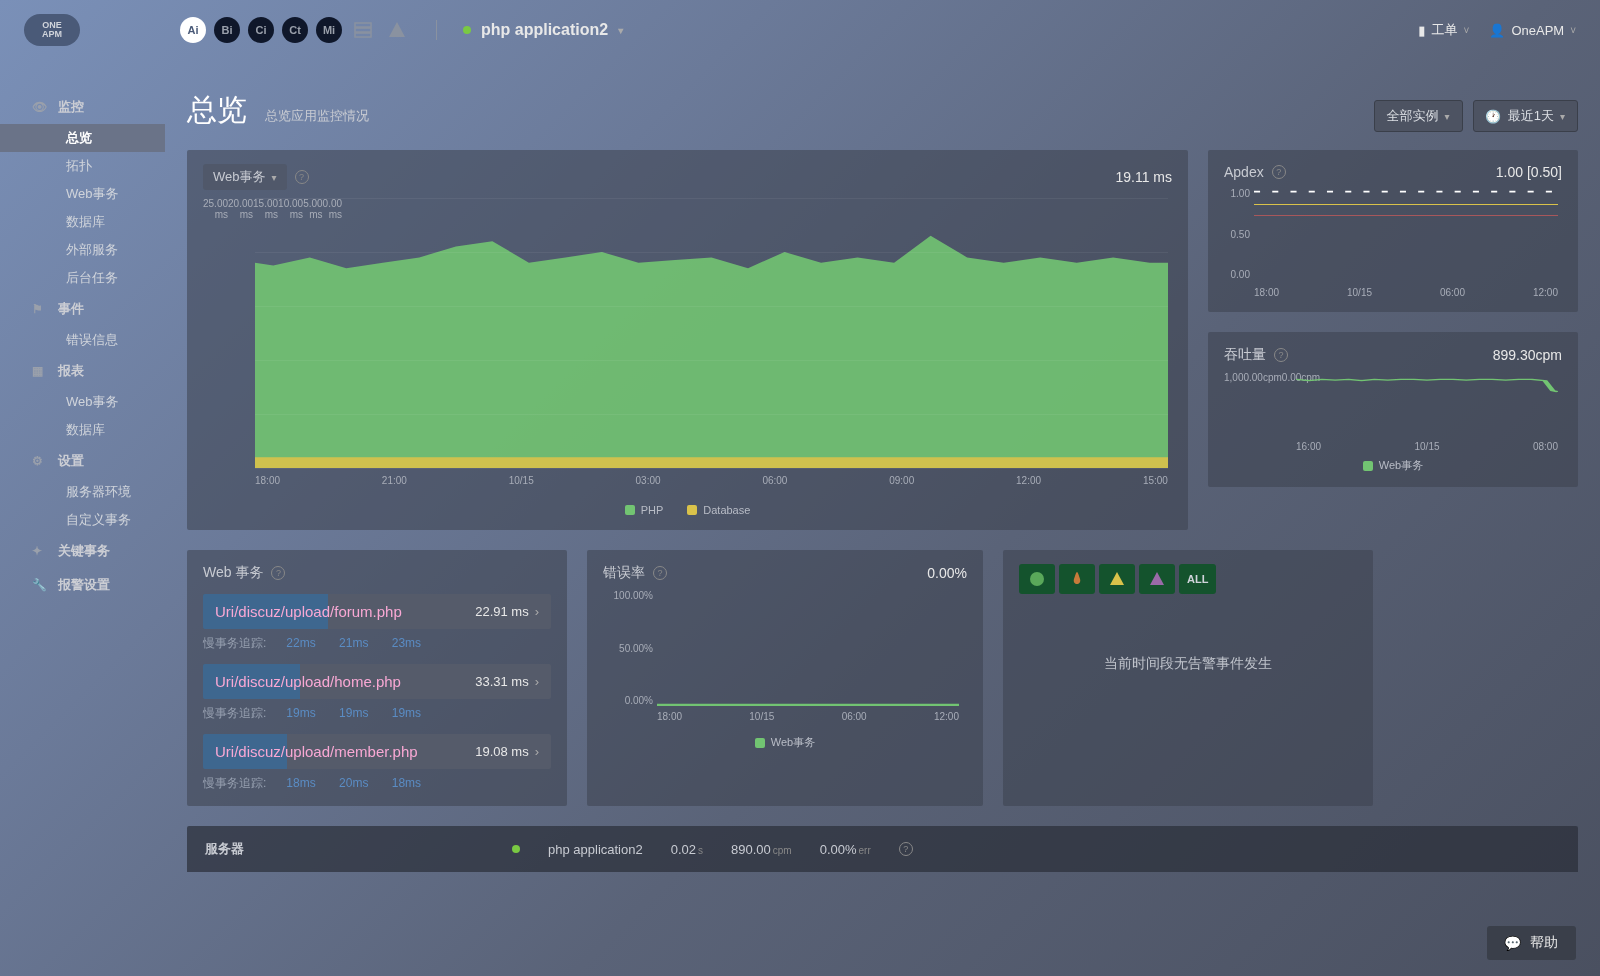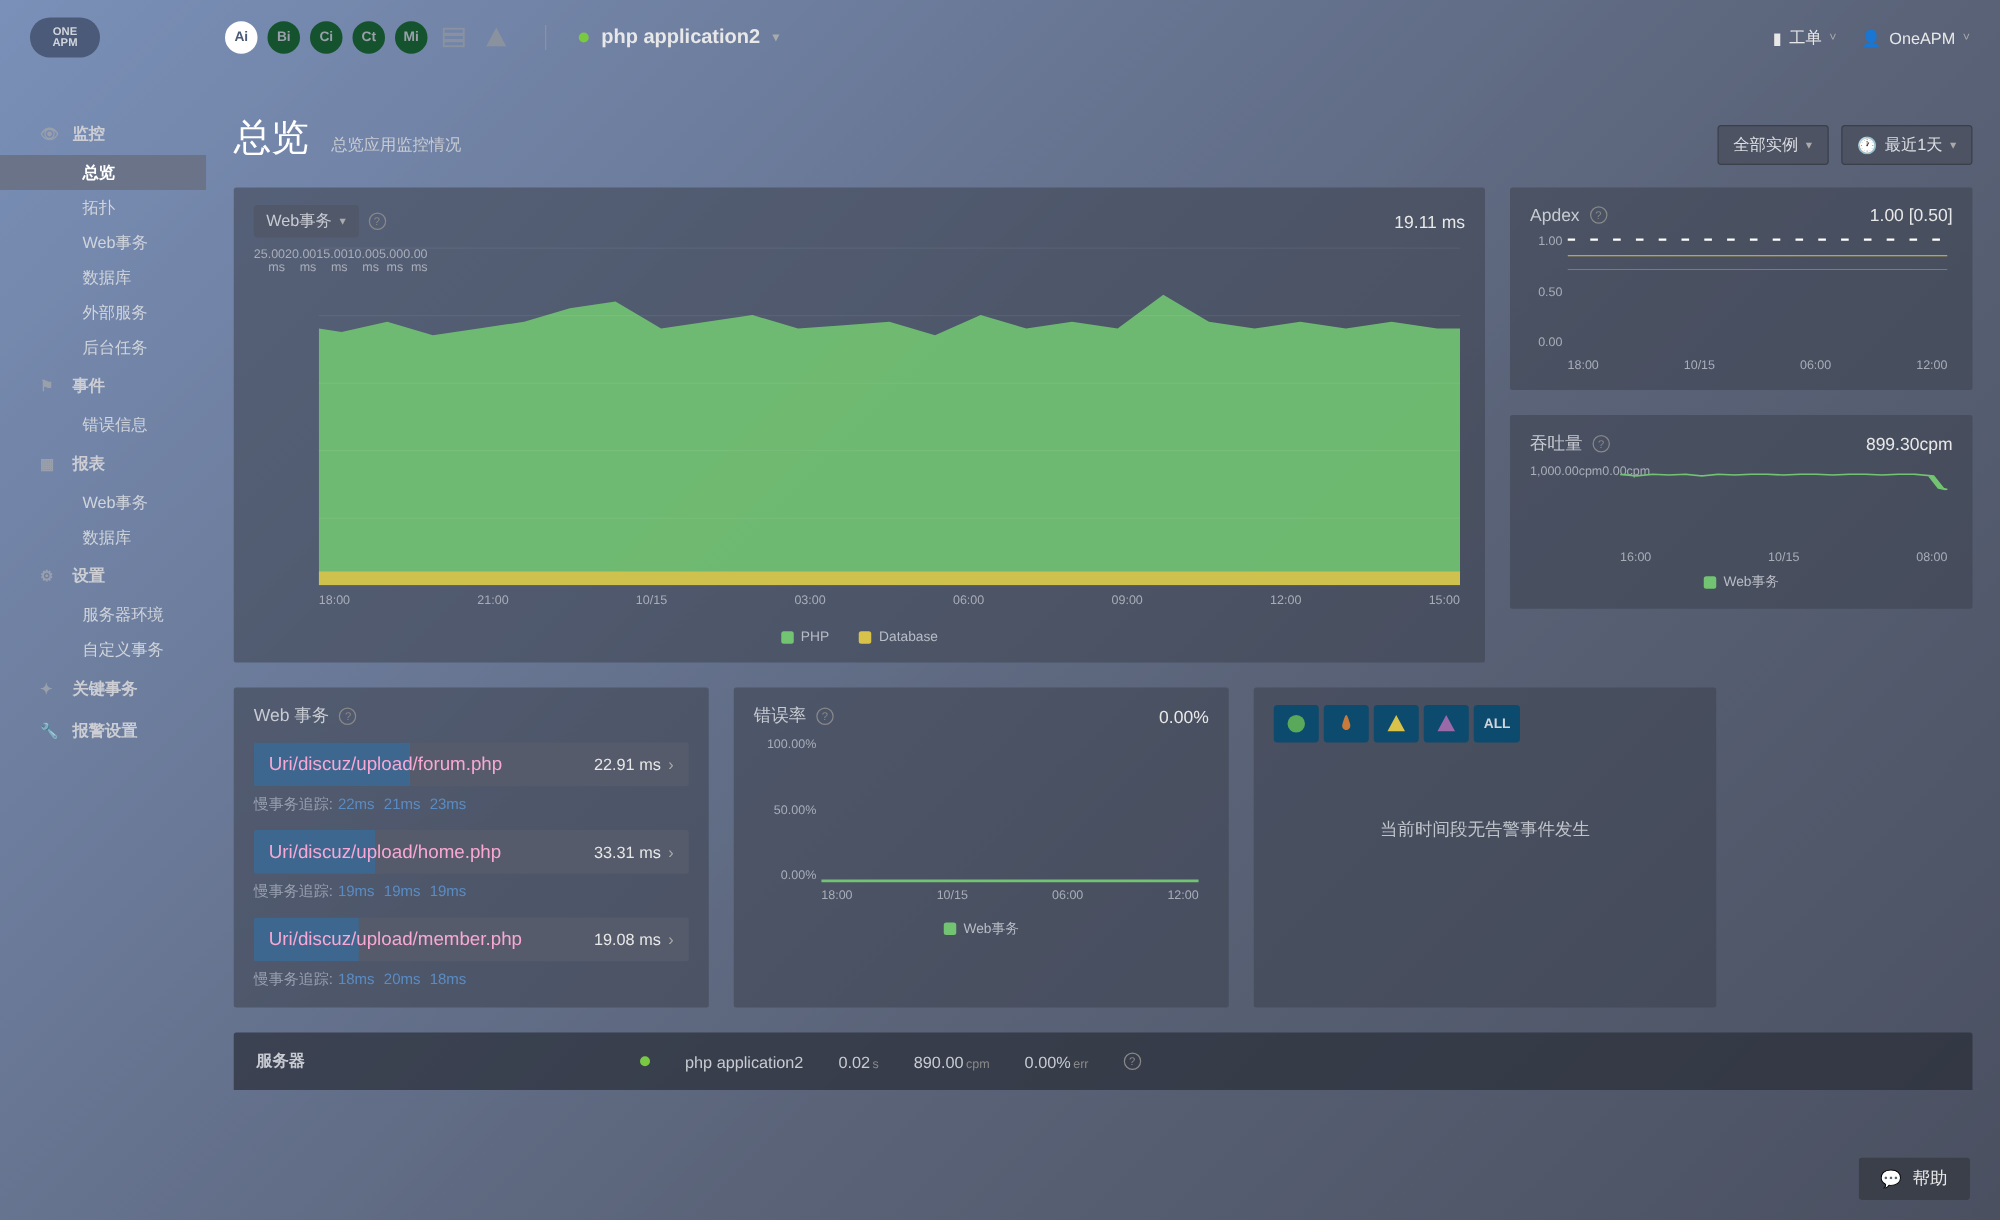--- a/index.html
+++ b/index.html
@@ -2,21 +2,21 @@
 <html><head>
 <meta charset="utf-8">
 <style>
 *{margin:0;padding:0;box-sizing:border-box;font-family:-apple-system,BlinkMacSystemFont,"Segoe UI",Arial,sans-serif}
 html,body{width:100%;height:100%;overflow:hidden}
 body{background:linear-gradient(135deg,#7a90b8 0%,#6b7a99 30%,#5a6378 60%,#4a5060 100%);color:#e8e8e8;font-size:13px}
 
 .topbar{height:60px;display:flex;align-items:center;padding:0 24px;gap:20px}
 .logo{width:56px;height:32px;background:#4a5a78;border-radius:16px;display:flex;align-items:center;justify-content:center;font-size:9px;font-weight:700;color:#d0d4db;line-height:1;text-align:center;flex-direction:column}
 .product-icons{display:flex;gap:8px;margin-left:80px}
-.product-icon{width:26px;height:26px;border-radius:50%;background:#14532d;display:flex;align-items:center;justify-content:center;font-size:11px;font-weight:700;color:#9aa0ab;cursor:pointer}
+.product-icon{width:26px;height:26px;border-radius:50%;background:#0f172a;display:flex;align-items:center;justify-content:center;font-size:11px;font-weight:700;color:#9aa0ab;cursor:pointer}
 .product-icon.active{background:#fff;color:#4a5a78}
 .server-icon,.alert-icon{width:26px;height:26px;display:flex;align-items:center;justify-content:center;color:#8a92a0}
 .divider{width:1px;height:20px;background:#8a92a0;margin:0 6px}
 .app-select{display:flex;align-items:center;gap:10px;font-size:16px;font-weight:600;color:#e8e8e8;cursor:pointer}
 .dot-green{width:8px;height:8px;border-radius:50%;background:#7ac943}
 .caret{font-size:10px;color:#aaa}
 .spacer{flex:1}
 .top-right{display:flex;align-items:center;gap:20px}
 .top-link{display:flex;align-items:center;gap:6px;color:#e8e8e8;cursor:pointer}
 
@@ -62,29 +62,29 @@
 .dotline{stroke:#fff;stroke-width:2;stroke-dasharray:2,4}
 
 .thr-y{position:absolute;left:0;top:0;bottom:18px;width:68px;display:flex;flex-direction:row;justify-content:space-between;text-align:right;font-size:10px;color:#a8adb8}
 
 .w-half{width:calc(50% - 10px)}
 .trans-row{background:#555b6a;border-radius:2px;display:flex;align-items:center;padding:9px 12px;margin-top:12px;cursor:pointer;position:relative;overflow:hidden}
 .trans-bar{position:absolute;left:0;top:0;bottom:0;background:#3b6a95;opacity:.85}
 .trans-name{position:relative;flex:1;font-size:15px;color:#f9a8d4;overflow:hidden;text-overflow:ellipsis;white-space:nowrap;z-index:1}
 .trans-val{position:relative;color:#e8e8e8;font-size:13px;margin-right:6px;z-index:1}
 .trace-line{font-size:12px;color:#97a0b0;margin-top:6px}
-.trace-line a{color:#5a8cc4;text-decoration:none;margin-left:4px}
+.trace-line a{color:#5a8cc4;text-decoration:none;margin-left:20px}
 
 .err-chart{height:160px}
 .err-y{position:absolute;left:0;top:0;bottom:44px;width:50px;display:flex;flex-direction:column;justify-content:space-between;text-align:right;font-size:10px;color:#a8adb8}
 .err-plot{position:absolute;left:54px;right:8px;top:0;bottom:44px}
 .err-x{position:absolute;left:54px;right:8px;bottom:28px;display:flex;justify-content:space-between;font-size:10px;color:#a8adb8}
 
 .alert-tabs{display:flex;gap:4px}
-.alert-tab{width:36px;height:30px;background:#0c4a6e;border-radius:3px;display:flex;align-items:center;justify-content:center;cursor:pointer}
+.alert-tab{width:36px;height:30px;background:#14532d;border-radius:3px;display:flex;align-items:center;justify-content:center;cursor:pointer}
 .alert-tab.all{font-size:11px;font-weight:700;color:#d0d4db;padding:0 8px;width:auto}
 .alert-body{height:140px;display:flex;align-items:center;justify-content:center;color:#c0c4cc;font-size:14px}
 
 .server-bar{background:rgba(42,46,56,.7);padding:14px 18px;display:flex;align-items:center;gap:28px;font-size:13px;color:#c8cbd2;border-radius:2px 2px 0 0}
 .server-bar .title{font-weight:600;margin-right:240px}
 .metric{color:#c8cbd2}
 .metric .unit{font-size:10px;color:#888;margin-left:2px}
 
 .help-fab{position:fixed;right:24px;bottom:16px;background:#3a3f4a;padding:8px 18px;border-radius:3px;display:flex;align-items:center;gap:8px;font-size:14px;cursor:pointer}
 </style>

